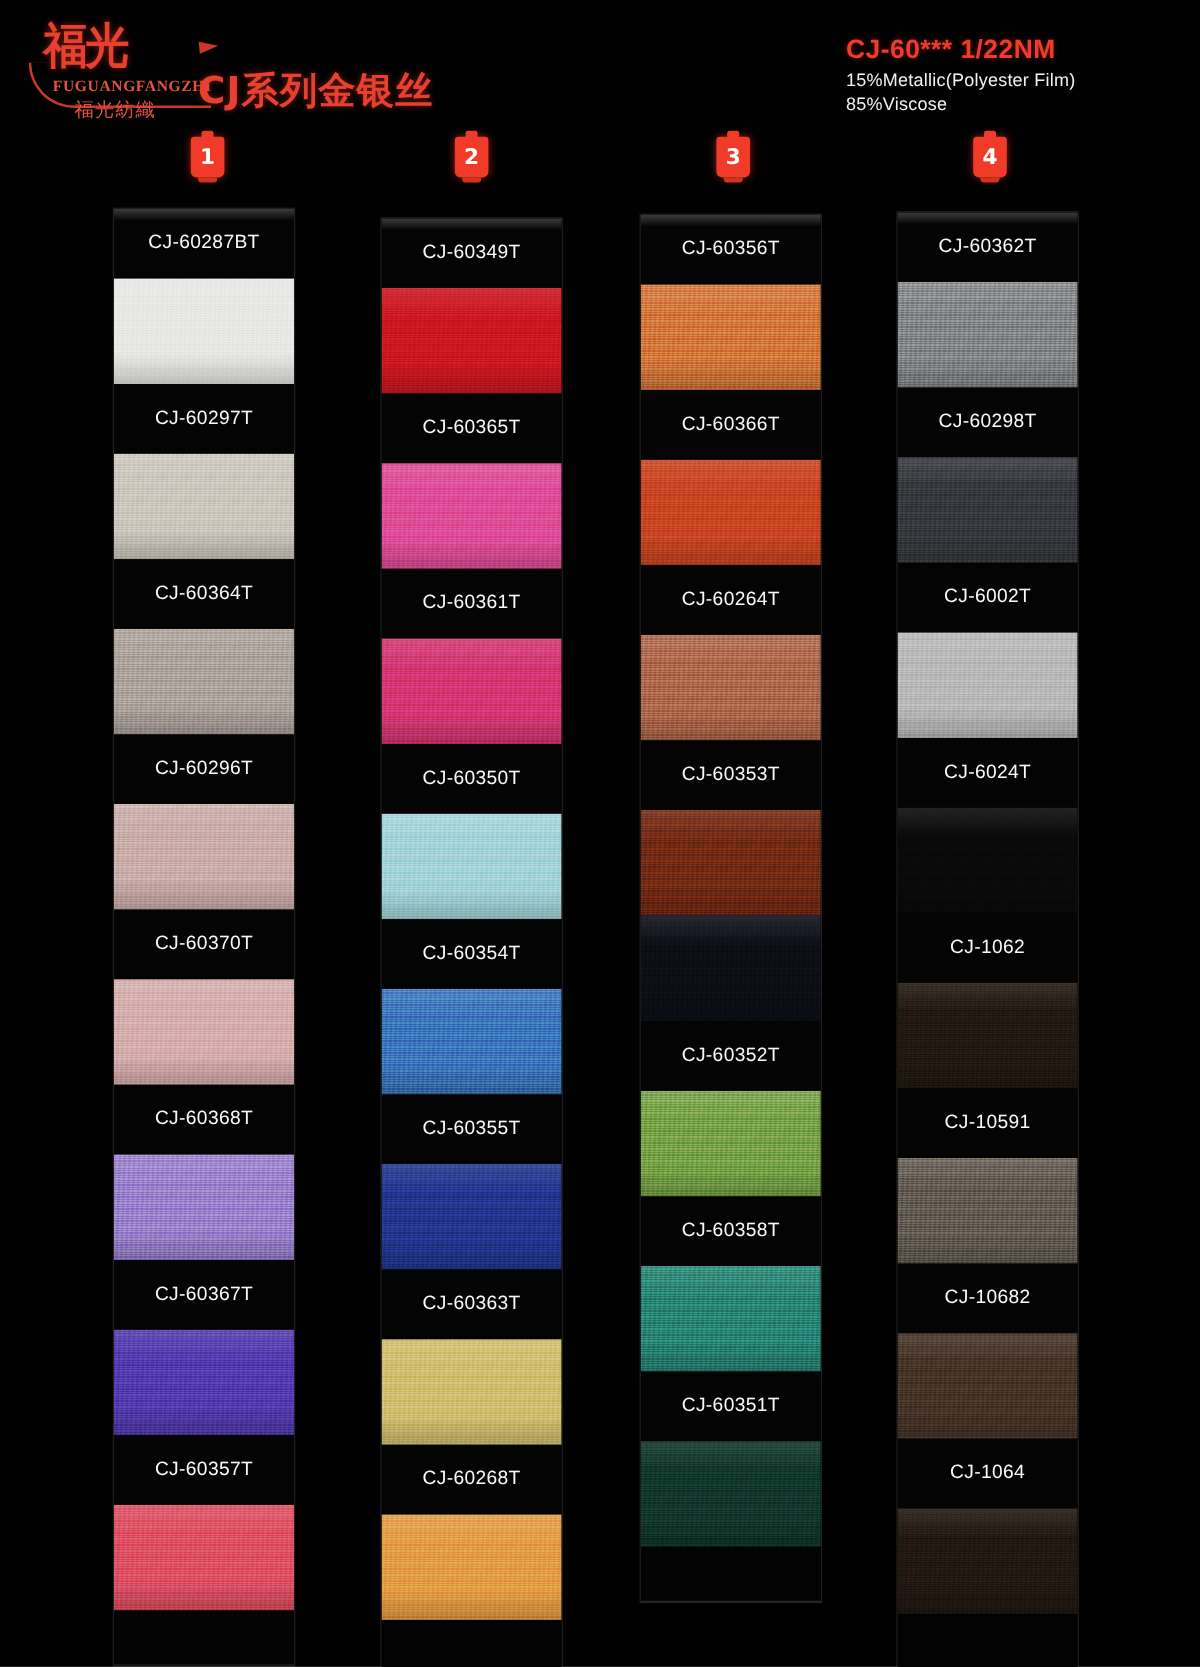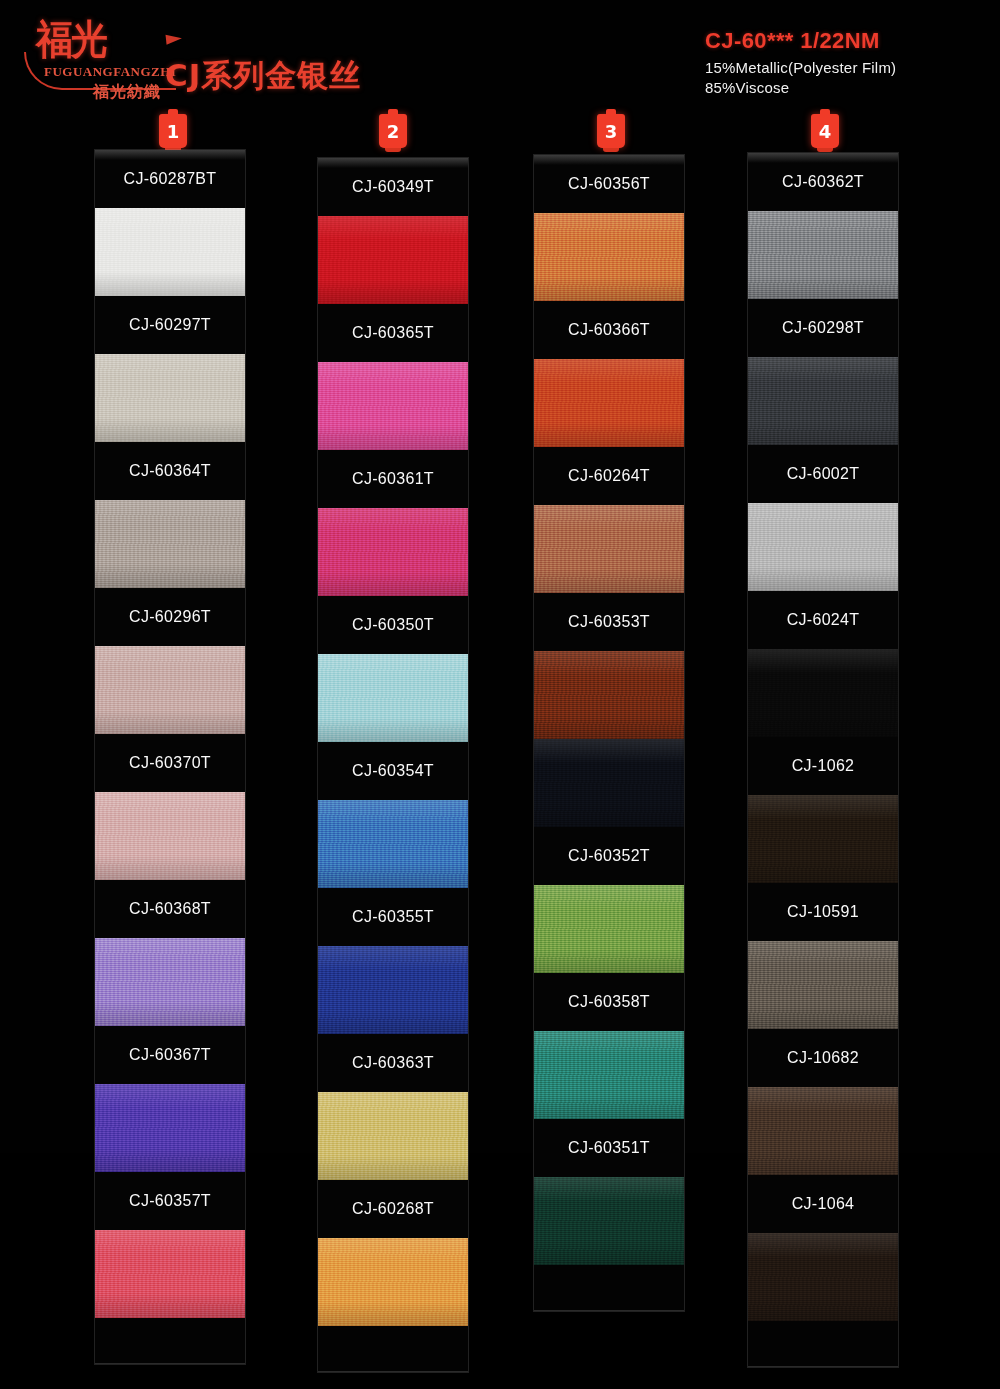--- a/index.html
+++ b/index.html
@@ -40,24 +40,23 @@
     transform:rotate(-6deg);
   }
   .logo-pinyin{
     position:absolute;left:30px;top:56px;width:140px;
     color:#e2543f;font-size:13px;letter-spacing:.5px;font-weight:bold;
     font-family:"Liberation Serif", serif;
     white-space:nowrap;
   }
   .logo-cn{
     position:absolute;left:48px;top:74px;width:130px;
-    color:#e2543f;font-size:16px;letter-spacing:1px;font-weight:bold;
-    font-family:"DejaVu Sans", sans-serif;
-    white-space:nowrap;
-    text-align:center;
+    color:#e2543f;font-size:16px;letter-spacing:1px;font-weight:normal;
+    font-family:"DejaVu Sans", sans-serif;
+    white-space:nowrap;
   }
   .series-title{
     position:absolute;left:165px;top:55px;
     color:#e8402e;font-size:31px;font-weight:bold;letter-spacing:1px;
     font-family:"DejaVu Sans", sans-serif;
     text-shadow:0 0 5px rgba(232,64,46,.5);
     white-space:nowrap;
   }
 
   .spec-block{position:absolute;left:705px;top:28px;width:280px;}
@@ -92,20 +91,21 @@
     background:#d6331f;border-radius:0 0 3px 3px;
   }
 
   
   .col{position:absolute;top:150px;width:150px;}
   .card{
     position:relative;width:100%;
     background:#050505;
     box-shadow:0 0 0 1px rgba(150,150,150,.22);
     overflow:hidden;
+    margin-top:24px;
   }
   .label{
     height:58px;line-height:58px;
     text-align:center;color:#fafafa;
     font-size:16px;letter-spacing:.3px;
     font-family:"Liberation Sans", sans-serif;
     background:#040404;
     position:relative;z-index:2;
   }
   .swatch{

